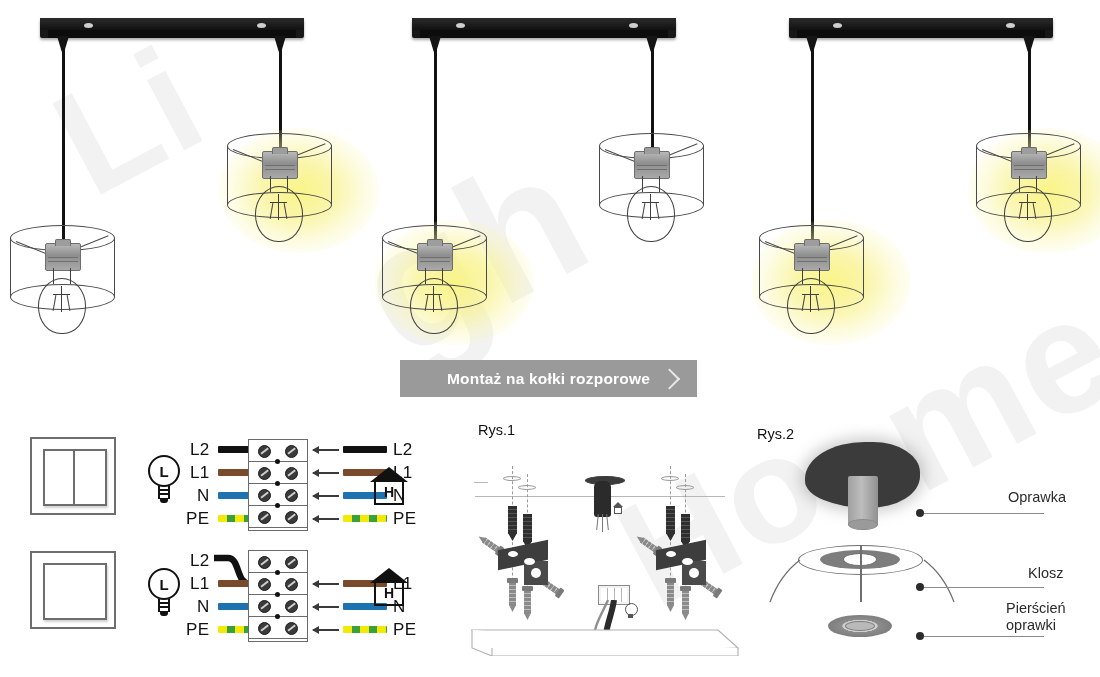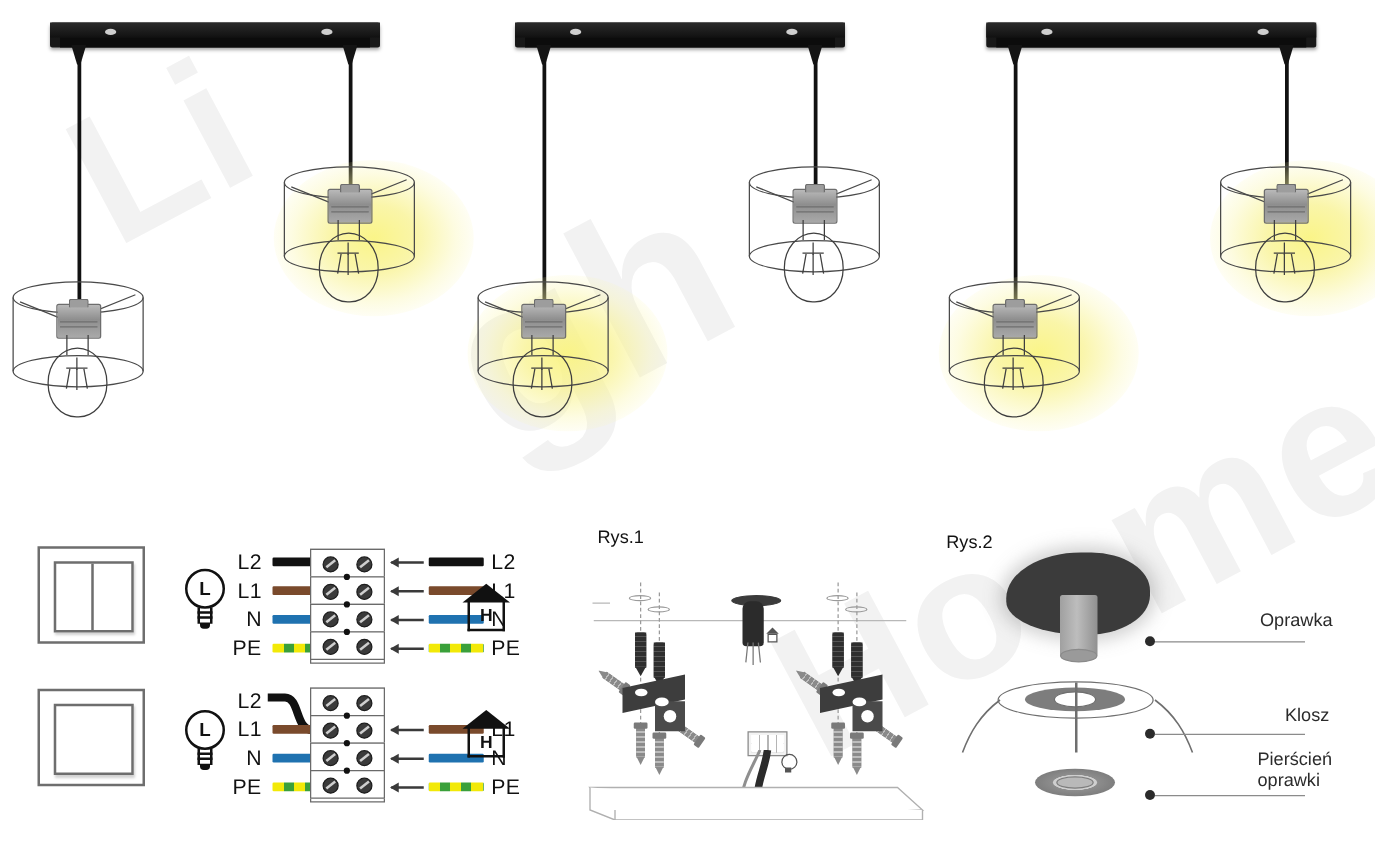--- a/index.html
+++ b/index.html
@@ -362,20 +362,24 @@
       <div class="neck"></div>
         <div class="glass"></div>
       <div class="fil" style="left:29px;top:18px;width:1.3px;height:10px;"></div>
       <div class="fil" style="left:22px;top:27px;width:1.3px;height:16px;transform:rotate(10deg);"></div>
       <div class="fil" style="left:29px;top:27px;width:1.3px;height:17px;"></div>
       <div class="fil" style="left:36px;top:27px;width:1.3px;height:16px;transform:rotate(-10deg);"></div>
       <div class="fil" style="left:21px;top:26px;width:17px;height:1.3px;"></div>
     </div>
   </div>
 
+  <div class="banner">
+    <span class="txt">Montaż na kołki rozporowe</span>
+    <span class="chev"></span>
+  </div>
 
   <div class="plate" style="left:30px;top:437px;width:82px;height:74px;">
     <div class="inner" style="left:11px;top:10px;width:60px;height:53px;">
       <div class="divider" style="left:28px;"></div>
     </div>
   </div>
   <div class="plate" style="left:30px;top:551px;width:82px;height:74px;">
     <div class="inner" style="left:11px;top:10px;width:60px;height:53px;"></div>
   </div>
 

